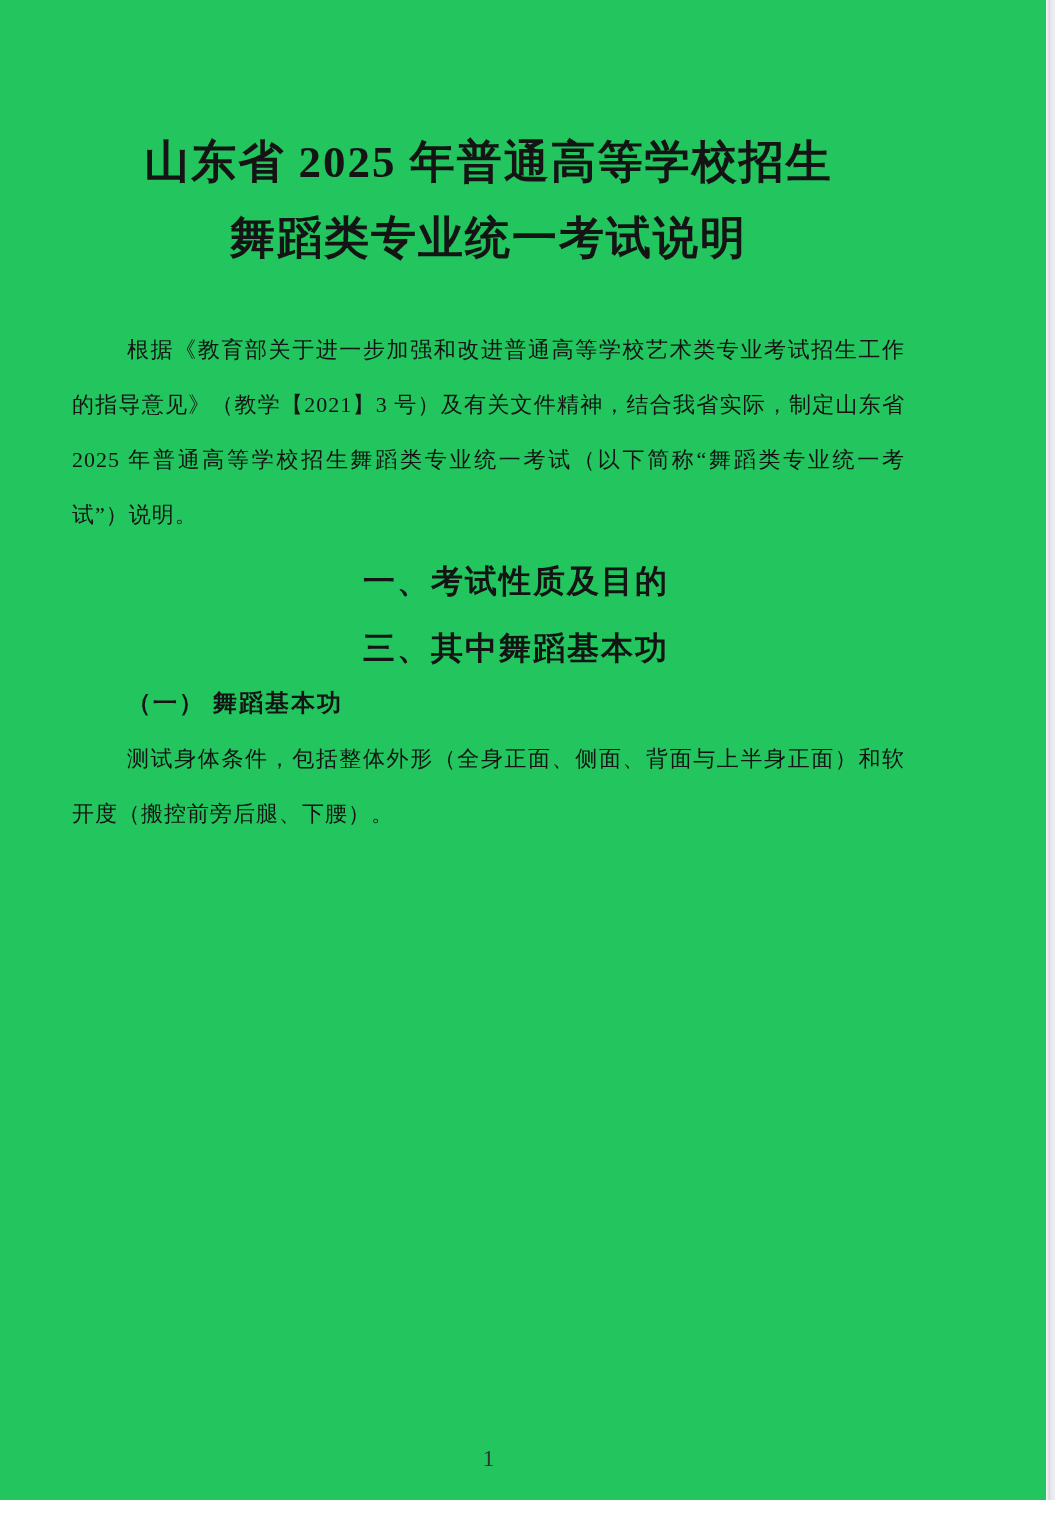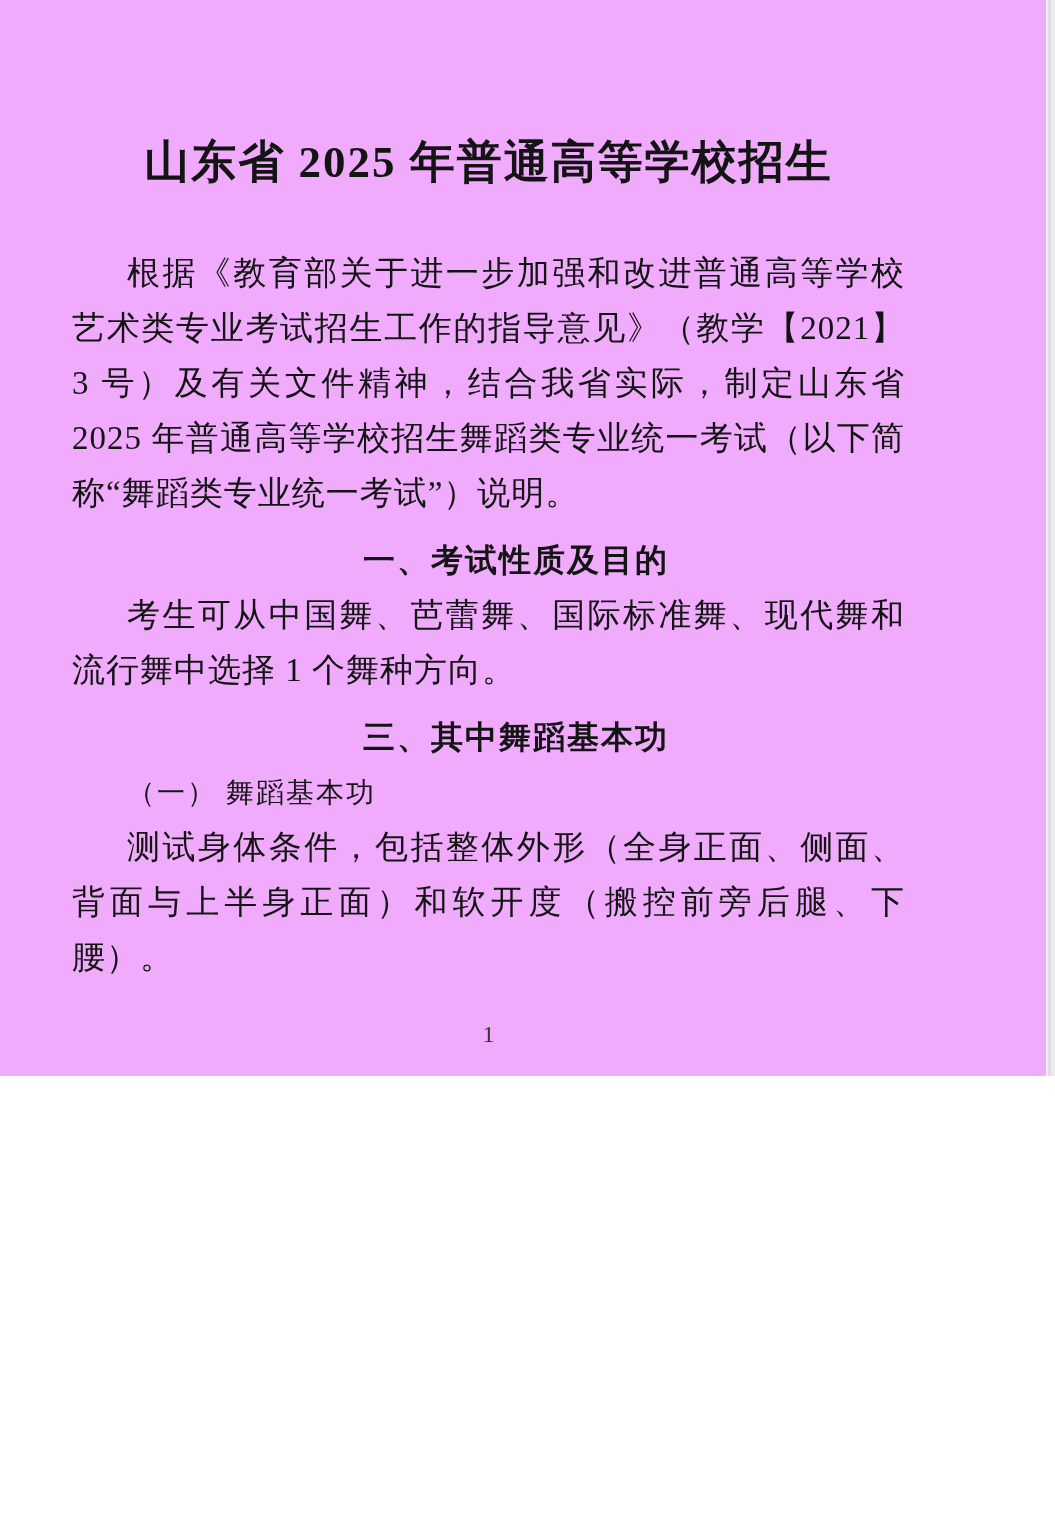--- a/index.html
+++ b/index.html
@@ -1,20 +1,20 @@
 <!DOCTYPE html>
 <html lang="zh"><head>
 <meta charset="utf-8">
 <style>
   html, body { margin: 0; padding: 0; background: #ffffff; }
   .page {
     position: relative;
     width: 1055px;
-    height: 1076px;
-    background: #f0abfc;
+    height: 1500px;
+    background: #22c55e;
     color: #141414;
     overflow: hidden;
     font-family: "Liberation Serif", "DejaVu Serif", serif;
   }
   .page-edge {
     position: absolute;
     top: 0; right: 0;
     width: 9px; height: 100%;
     background: linear-gradient(to right, #fdfdfd 0%, #d8d8de 35%, #e9e9ee 60%, #ededf2 100%);
   }
@@ -25,41 +25,41 @@
   }
   .doc-title {
     margin-top: 124px;
     text-align: center;
     font-weight: 700;
     font-size: 45px;
     line-height: 76px;
     letter-spacing: 2px;
   }
   .para {
-    font-size: 33px;
+    font-size: 22px;
     line-height: 55px;
     text-align: justify;
     text-indent: 55px;
     letter-spacing: 1px;
     margin: 0;
   }
   .intro { margin-top: 46px; }
   .h-num {
     font-family: "Liberation Sans", "DejaVu Sans", sans-serif;
     font-weight: 700;
     font-size: 32px;
     line-height: 55px;
     padding-left: 55px;
     margin: 12px 0 0 0;
     letter-spacing: 2px;
     text-align: center;
   }
   .h-sub {
-    font-weight: 400;
-    font-size: 28px;
+    font-weight: 700;
+    font-size: 24px;
     line-height: 55px;
     padding-left: 55px;
     margin: 0;
     letter-spacing: 2px;
   }
   .page-number {
     position: absolute;
     left: 72px; bottom: 28px;
     width: 833px;
     text-align: center;
@@ -69,26 +69,26 @@
 </style>
 </head>
 <body>
 
 <div class="page">
 
   <div class="content">
 
     <div class="doc-title">
       <div>山东省 2025 年普通高等学校招生</div>
+      <div>舞蹈类专业统一考试说明</div>
     </div>
 
     <p class="para intro">根据《教育部关于进一步加强和改进普通高等学校艺术类专业考试招生工作的指导意见》（教学【2021】3 号）及有关文件精神，结合我省实际，制定山东省 2025 年普通高等学校招生舞蹈类专业统一考试（以下简称“舞蹈类专业统一考试”）说明。</p>
 
     <div class="h-num">一、考试性质及目的</div>
-    <p class="para">考生可从中国舞、芭蕾舞、国际标准舞、现代舞和流行舞中选择 1 个舞种方向。</p>
 
 
     <div class="h-num">三、其中舞蹈基本功</div>
     <div class="h-sub">（一） 舞蹈基本功</div>
     <p class="para">测试身体条件，包括整体外形（全身正面、侧面、背面与上半身正面）和软开度（搬控前旁后腿、下腰）。</p>
 
   </div>
 
   <div class="page-number">1</div>
 

